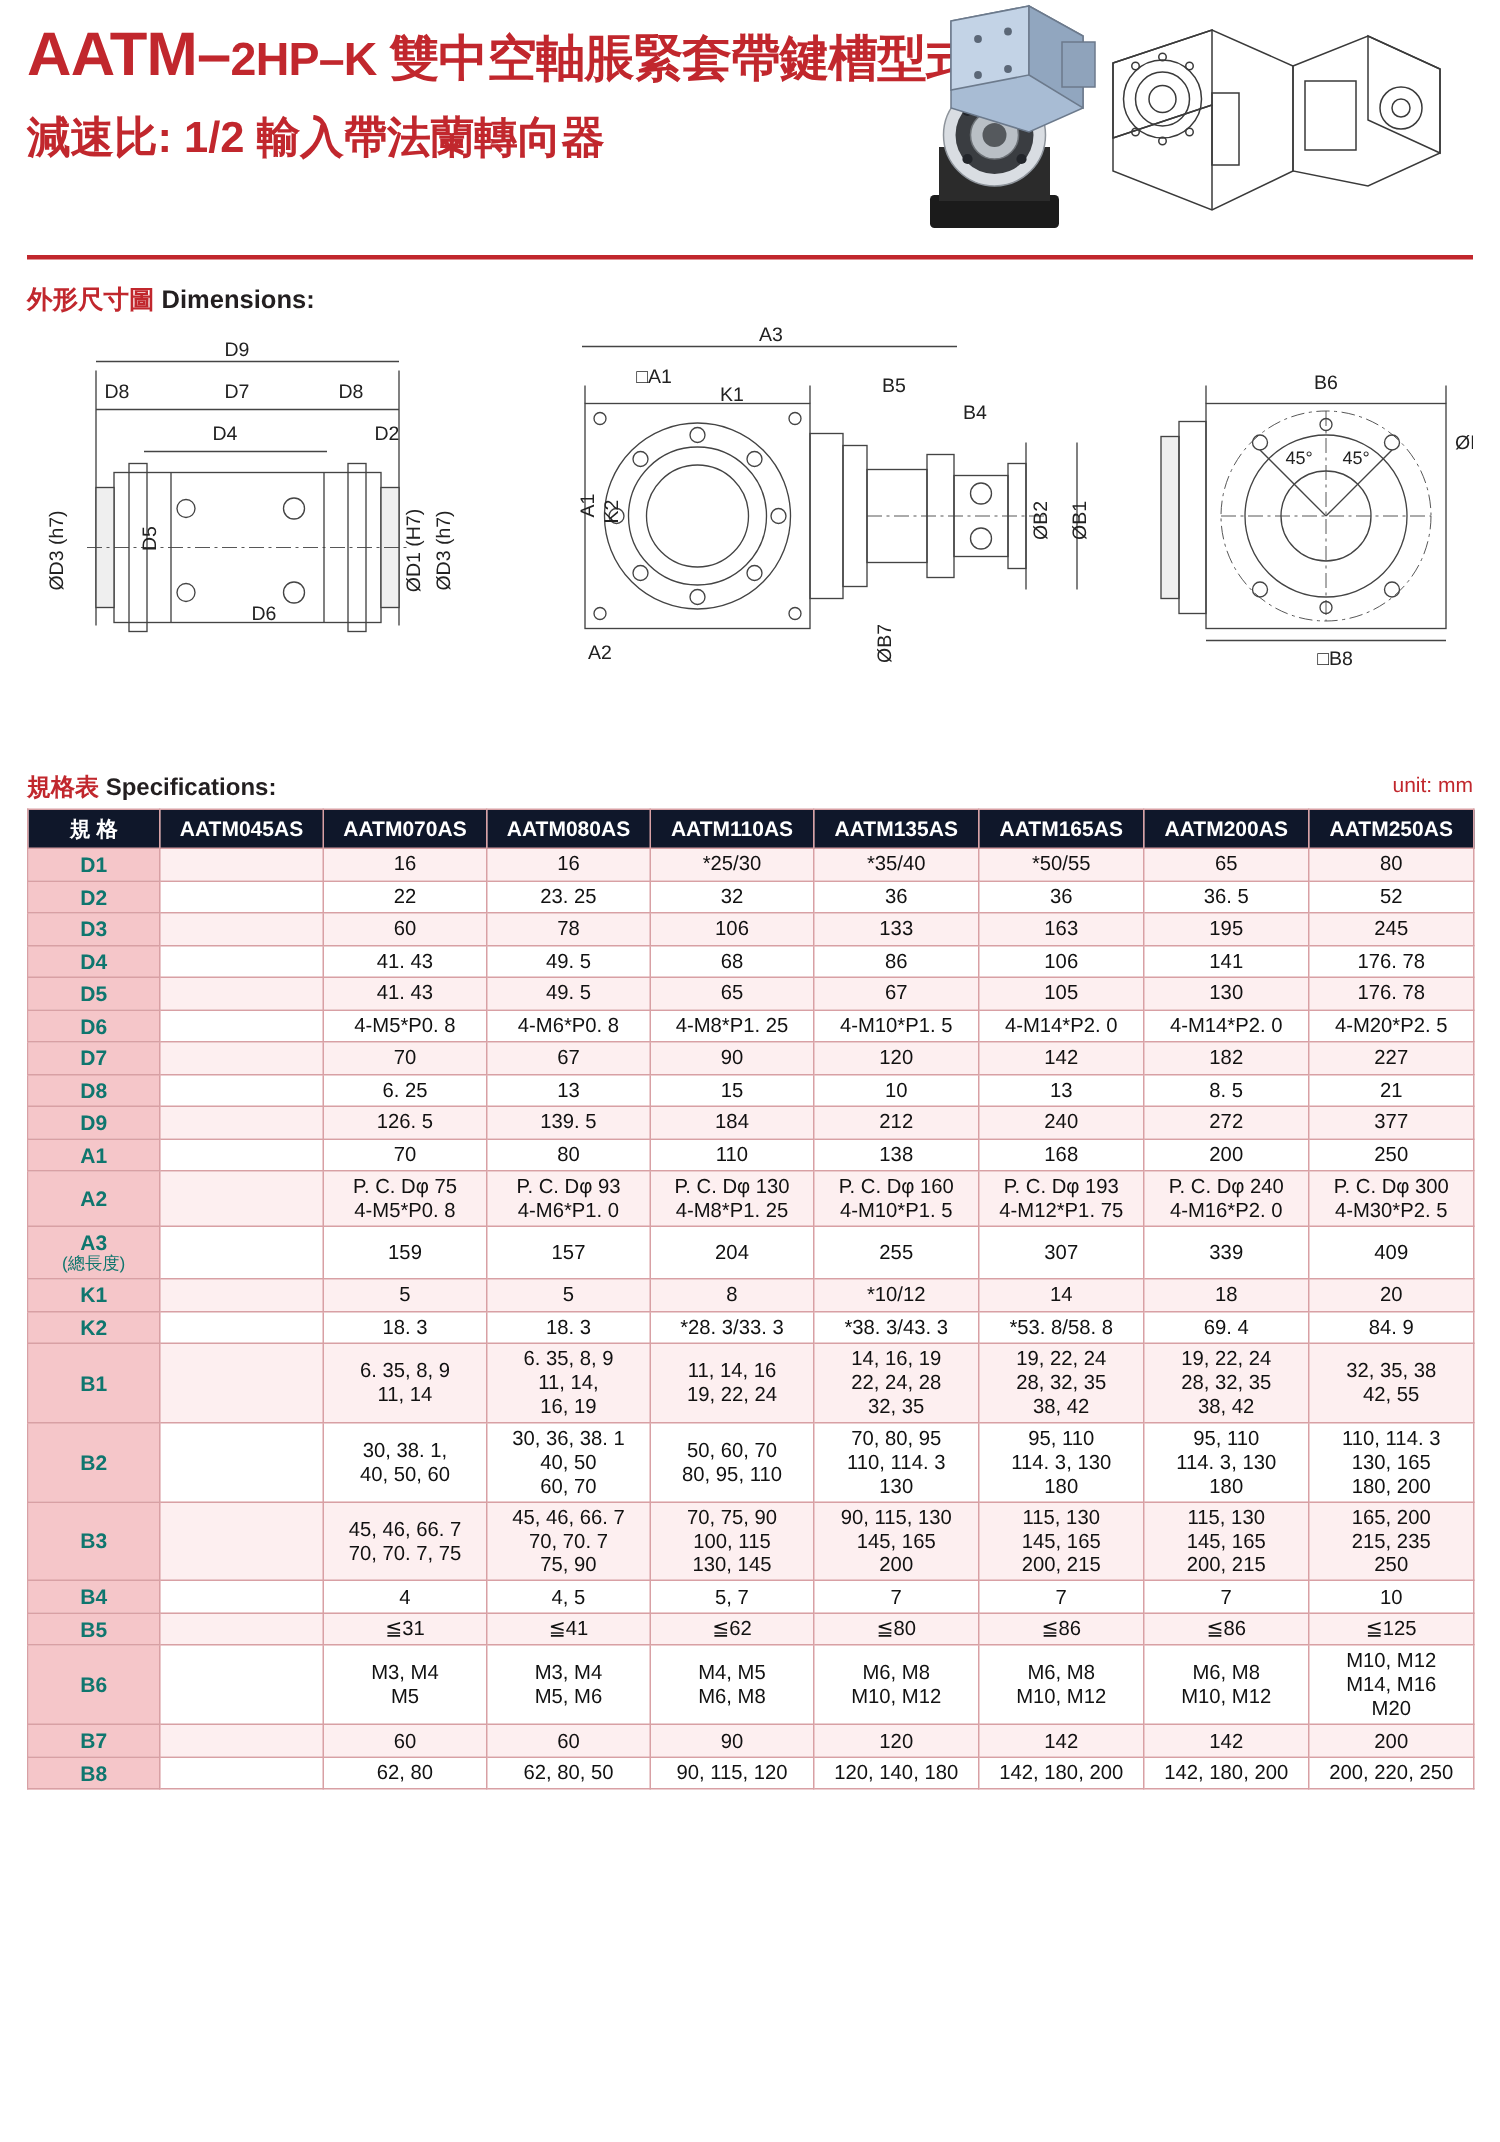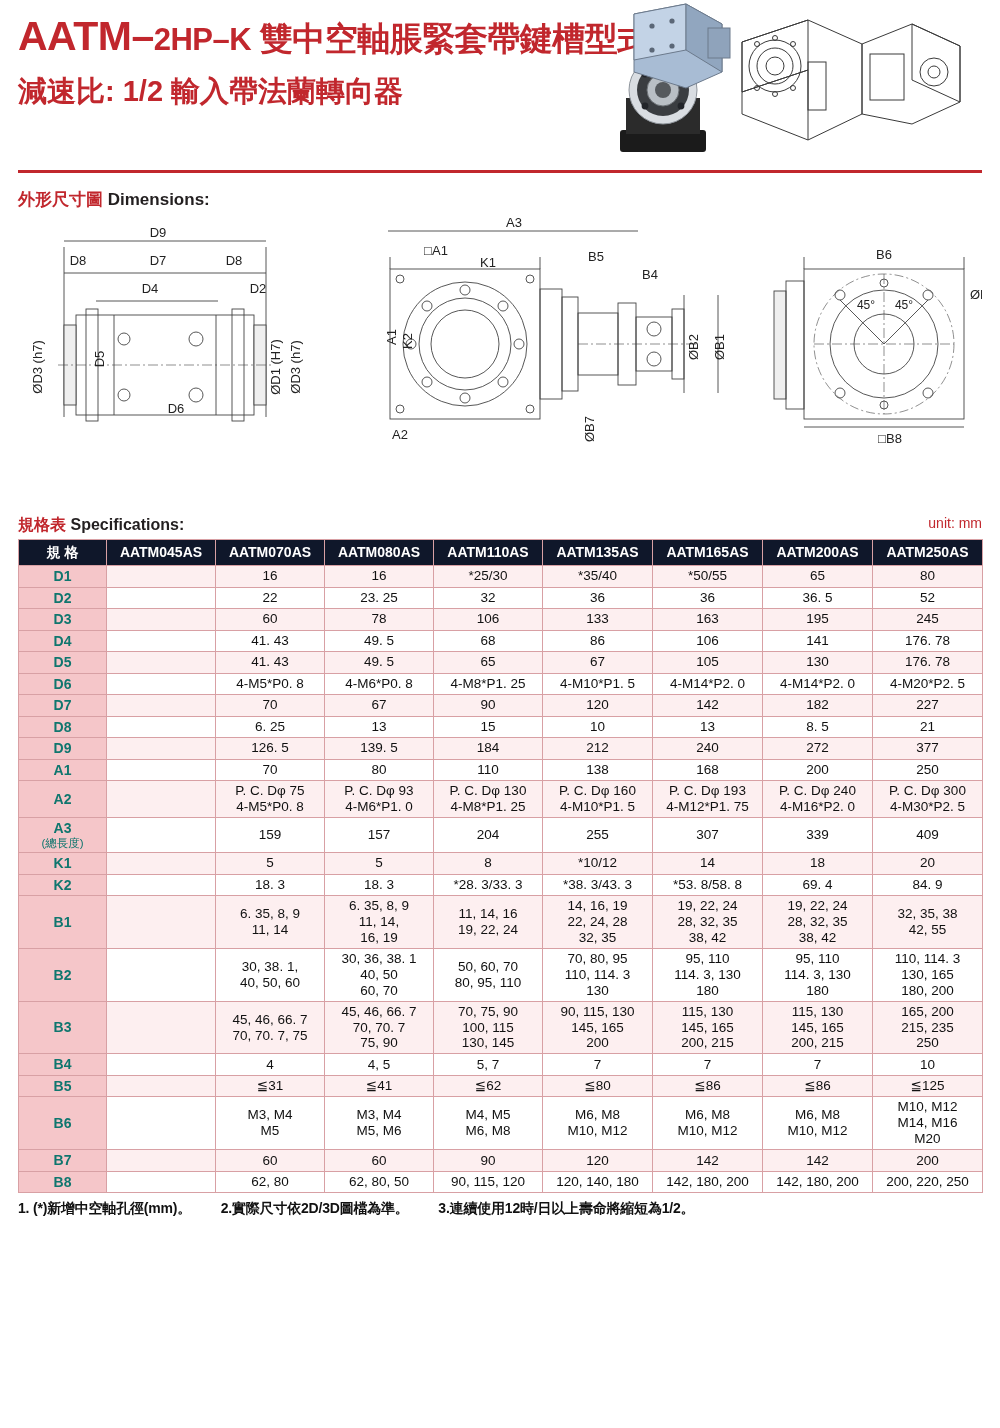--- a/index.html
+++ b/index.html
@@ -574,18 +574,13 @@
           <td>62, 80, 50</td>
           <td>90, 115, 120</td>
           <td>120, 140, 180</td>
           <td>142, 180, 200</td>
           <td>142, 180, 200</td>
           <td>200, 220, 250</td>
         </tr>
       </tbody>
   </table>
 
-  <div class="footnotes">
-    <span>1. (*)新增中空軸孔徑(mm)。</span>
-    <span>2.實際尺寸依2D/3D圖檔為準。</span>
-    <span>3.連續使用12時/日以上壽命將縮短為1/2。</span>
-  </div>
 </div>
 
 </body></html>

